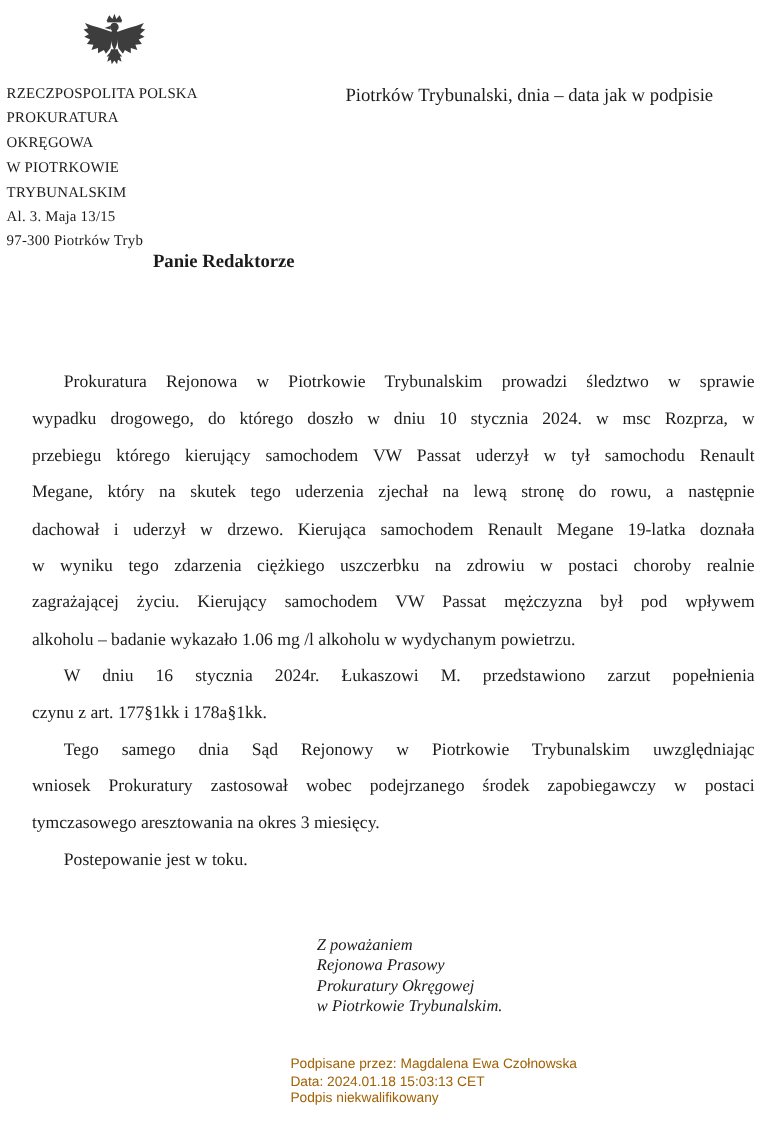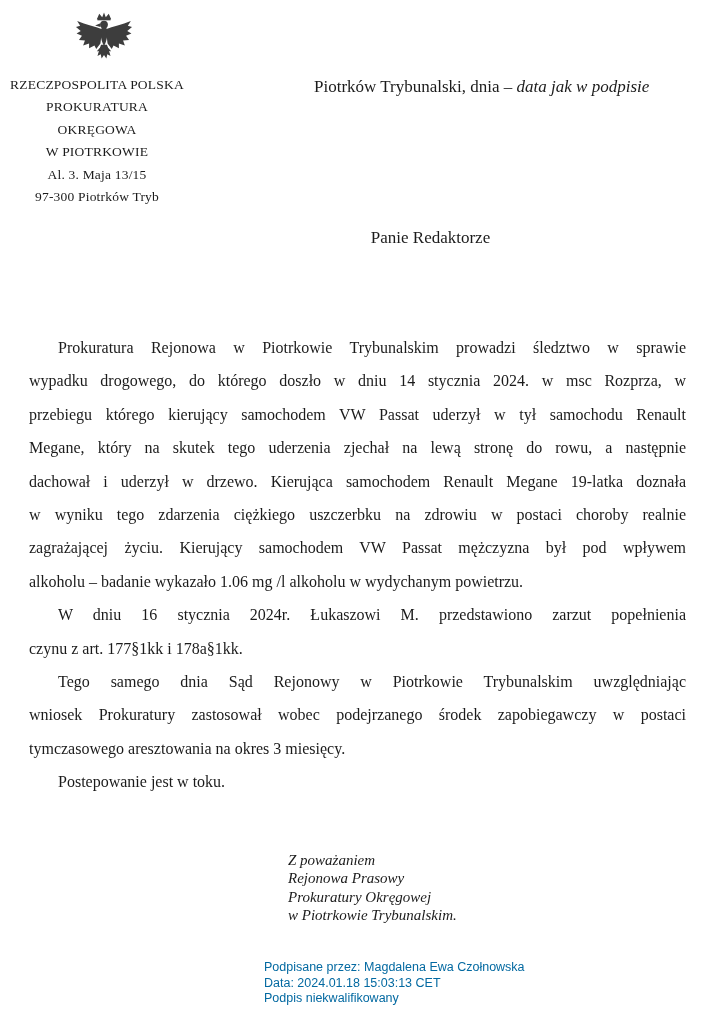--- a/index.html
+++ b/index.html
@@ -16,41 +16,39 @@
   
   .eagle {
     position: absolute; left: 74px; top: 12px;
     width: 60px; height: 62px;
   }
   .eagle svg { width: 100%; height: 100%; }
   .eagle path, .eagle circle, .eagle rect { fill: #3d3d3d; }
   .letterhead {
     position: absolute; left: 6px; top: 74px;
     width: 182px;
-    text-align: center;
     font-size: 13.5px;
     line-height: 22.4px;
     letter-spacing: 0.2px;
   }
 
   
   .dateline {
     position: absolute; left: 314px; top: 77px;
     font-size: 17px;
     white-space: nowrap;
   }
-  .dateline .it { font-style: italic; }
+  .dateline .it { }
 
   
   .salutation {
-    position: absolute; left: 39px; top: 228px;
+    position: absolute; left: 13px; top: 228px;
     width: 657px; box-sizing: border-box;
     padding-left: 126px;
-    text-align: center;
-    font-weight: normal;
+    font-weight: bold;
     font-size: 17px;
   }
 
   
   .body-text {
     position: absolute; left: 29px; top: 331px;
     width: 657px;
     font-size: 16px;
   }
   .bline {
@@ -70,21 +68,21 @@
     font-size: 15px;
     line-height: 18.4px;
   }
 
   
   .signote {
     position: absolute; left: 264px; top: 960px;
     font-family: "Liberation Sans", sans-serif;
     font-size: 12.5px;
     line-height: 15.6px;
-    color: #0369a1;
+    color: #a16207;
   }
 </style>
 </head>
 <body>
 
 <div class="page">
 
   <div class="eagle">
     <svg viewBox="0 0 100 104" xmlns="http://www.w3.org/2000/svg" aria-hidden="true">
 
@@ -104,33 +102,34 @@
 
       <path d="M45,58 L38,66 L43,66 L40,70 L46,67 Z"></path>
       <path d="M55,58 L62,66 L57,66 L60,70 L54,67 Z"></path>
     </svg>
   </div>
 
   <div class="letterhead">
       <div class="lh-line">RZECZPOSPOLITA POLSKA</div>
       <div class="lh-line">PROKURATURA OKRĘGOWA</div>
       <div class="lh-line">W PIOTRKOWIE</div>
+      <div class="lh-line">TRYBUNALSKIM</div>
       <div class="lh-line">Al. 3. Maja 13/15</div>
       <div class="lh-line">97-300 Piotrków Tryb</div>
     </div>
 
   <div class="dateline">
     <span>Piotrków Trybunalski, dnia – </span><span class="it">data jak w podpisie</span>
   </div>
 
   <div class="salutation">Panie Redaktorze</div>
 
   <div class="body-text">
       <div class="bline first">Prokuratura Rejonowa w Piotrkowie Trybunalskim prowadzi śledztwo w sprawie</div>
-      <div class="bline">wypadku drogowego, do którego doszło w dniu 14 stycznia 2024. w msc Rozprza, w</div>
+      <div class="bline">wypadku drogowego, do którego doszło w dniu 10 stycznia 2024. w msc Rozprza, w</div>
       <div class="bline">przebiegu którego kierujący samochodem VW Passat uderzył w tył samochodu Renault</div>
       <div class="bline">Megane, który na skutek tego uderzenia zjechał na lewą stronę do rowu, a następnie</div>
       <div class="bline">dachował i uderzył w drzewo. Kierująca samochodem Renault Megane 19-latka doznała</div>
       <div class="bline">w wyniku tego zdarzenia ciężkiego uszczerbku na zdrowiu w postaci choroby realnie</div>
       <div class="bline">zagrażającej życiu. Kierujący samochodem VW Passat mężczyzna był pod wpływem</div>
       <div class="bline lastline">alkoholu – badanie wykazało 1.06 mg /l alkoholu w wydychanym powietrzu.</div>
       <div class="bline first">W dniu 16 stycznia 2024r. Łukaszowi M. przedstawiono zarzut popełnienia</div>
       <div class="bline lastline">czynu  z art. 177§1kk i 178a§1kk.</div>
       <div class="bline first">Tego samego dnia Sąd Rejonowy w Piotrkowie Trybunalskim uwzględniając</div>
       <div class="bline">wniosek Prokuratury zastosował wobec podejrzanego środek zapobiegawczy w postaci</div>

